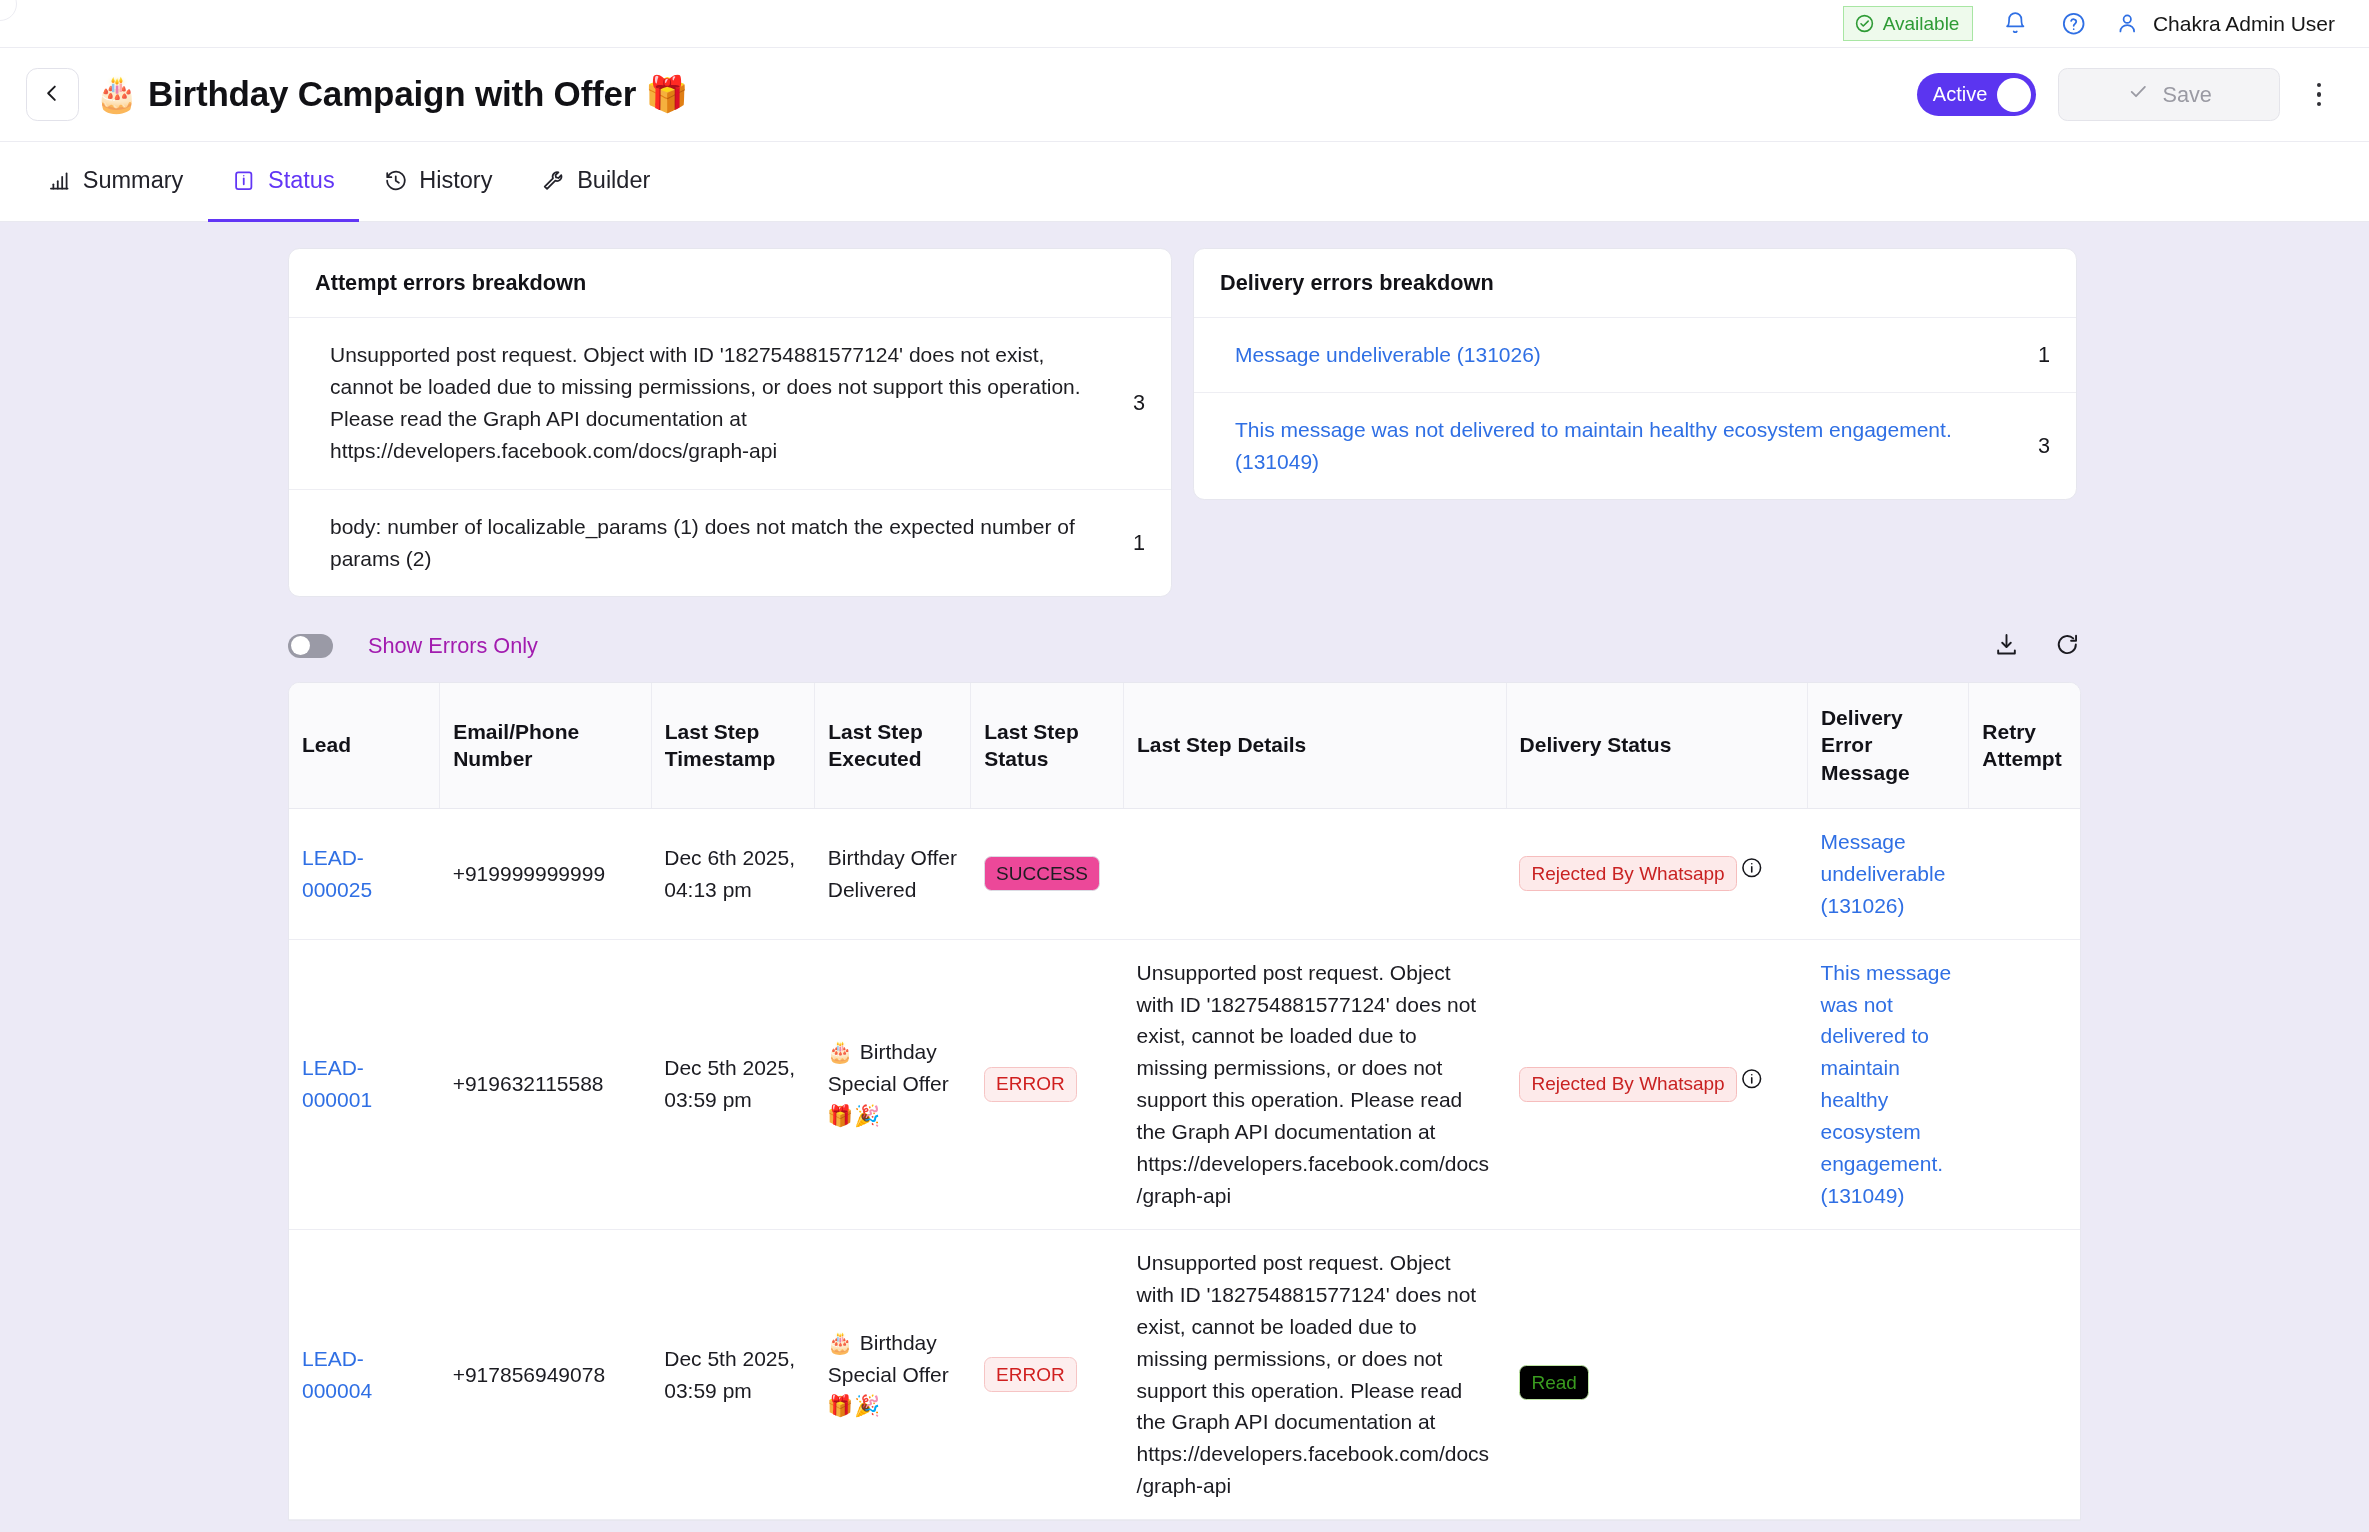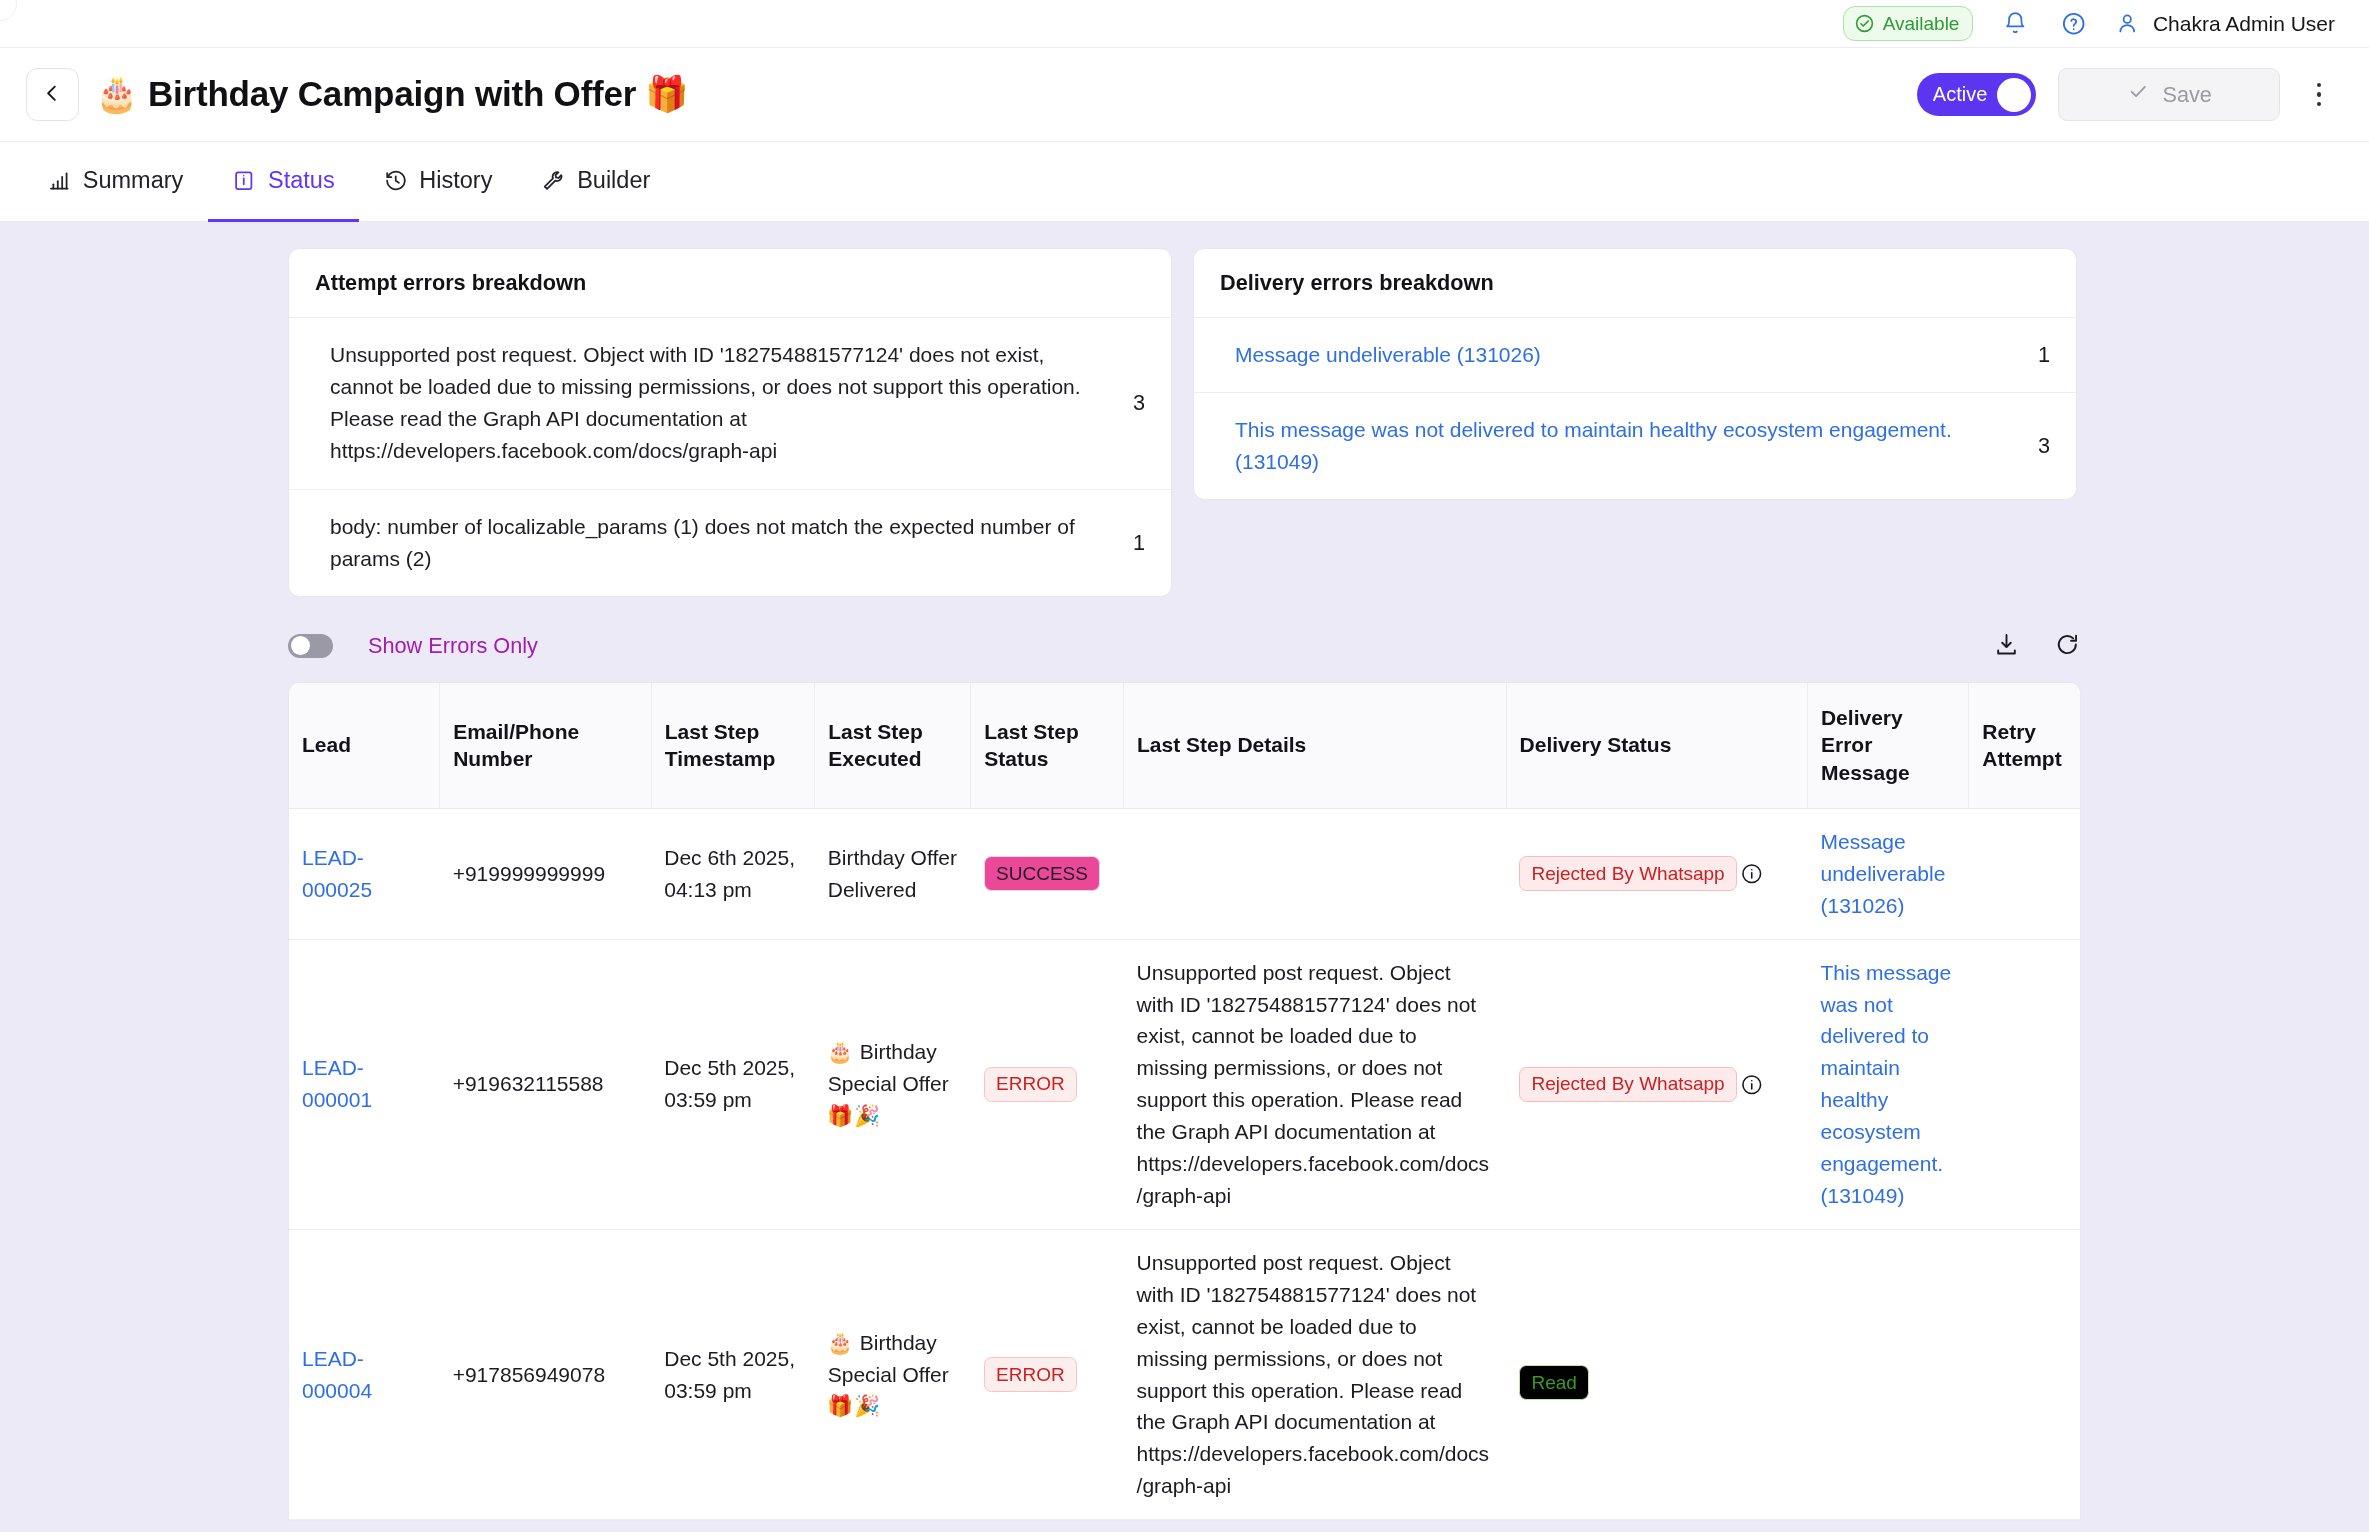--- a/index.html
+++ b/index.html
@@ -22,21 +22,21 @@
     gap: 26px;
     border-bottom: 0.9px solid #ececf2;
     position: relative;
   }
   .status-pill {
     display: inline-flex;
     align-items: center;
     gap: 7.5px;
     border: 0.9px solid #a8e6a3;
     background: #eefaec;
-    border-radius: 12px;
+    border-radius: 0;
     padding: 5.6px 13px 5.6px 10.4px;
     font-size: 19px;
     color: #2e9b35;
     line-height: 1;
   }
   .status-pill .ck { display: inline-flex; }
   .icon-btn {
     width: 32px; height: 32px;
     display: inline-flex; align-items: center; justify-content: center;
     color: #2f6fe4;
@@ -245,21 +245,21 @@
     padding: 5.6px 11.3px;
     font-size: 19px;
     line-height: 1.15;
     white-space: nowrap;
   }
   .chip-success { border: 0.9px solid #dcdce4; background: #ec4899; color: #1d1d22; }
   .chip-error   { border: 0.9px solid #f6c4c4; background: #fdeeee; color: #d01f1f; }
   .chip-rejected{ border: 0.9px solid #f6bdbd; background: #fdeaea; color: #c92222; }
   .chip-read    { border: 0.9px solid #bfe6a5; background: #000000; color: #3a9c1f; margin-top: 16px; }
 
-  .delivery-cell { display: flex; align-items: center; gap: 3px; }
+  .delivery-cell { display: flex; gap: 3px; }
   .info-i { flex: 0 0 auto; display: inline-flex; color: #16161b; }
 
   
   col.c-lead      { width: 141px; }
   col.c-phone     { width: 198px; }
   col.c-ts        { width: 153px; }
   col.c-step      { width: 146px; }
   col.c-status    { width: 143px; }
   col.c-details   { width: 358px; }
   col.c-dstatus   { width: 282px; }

